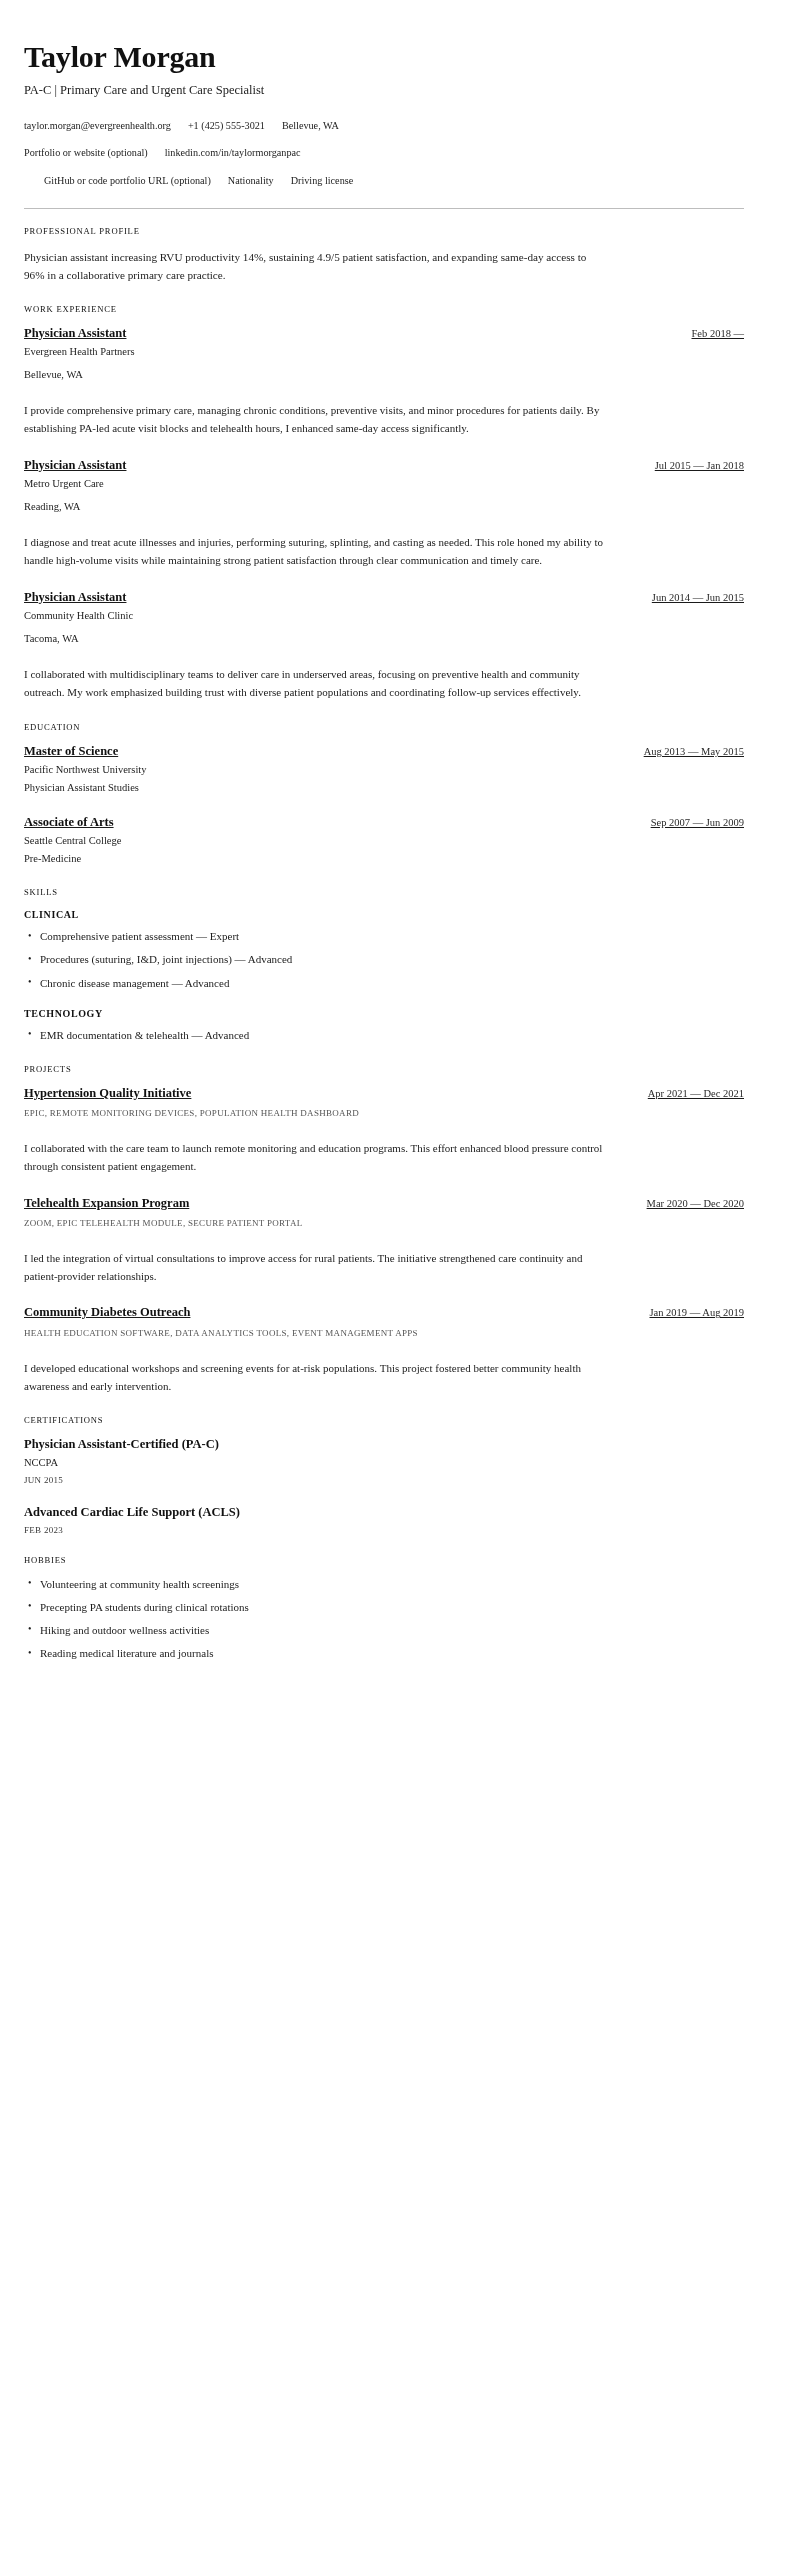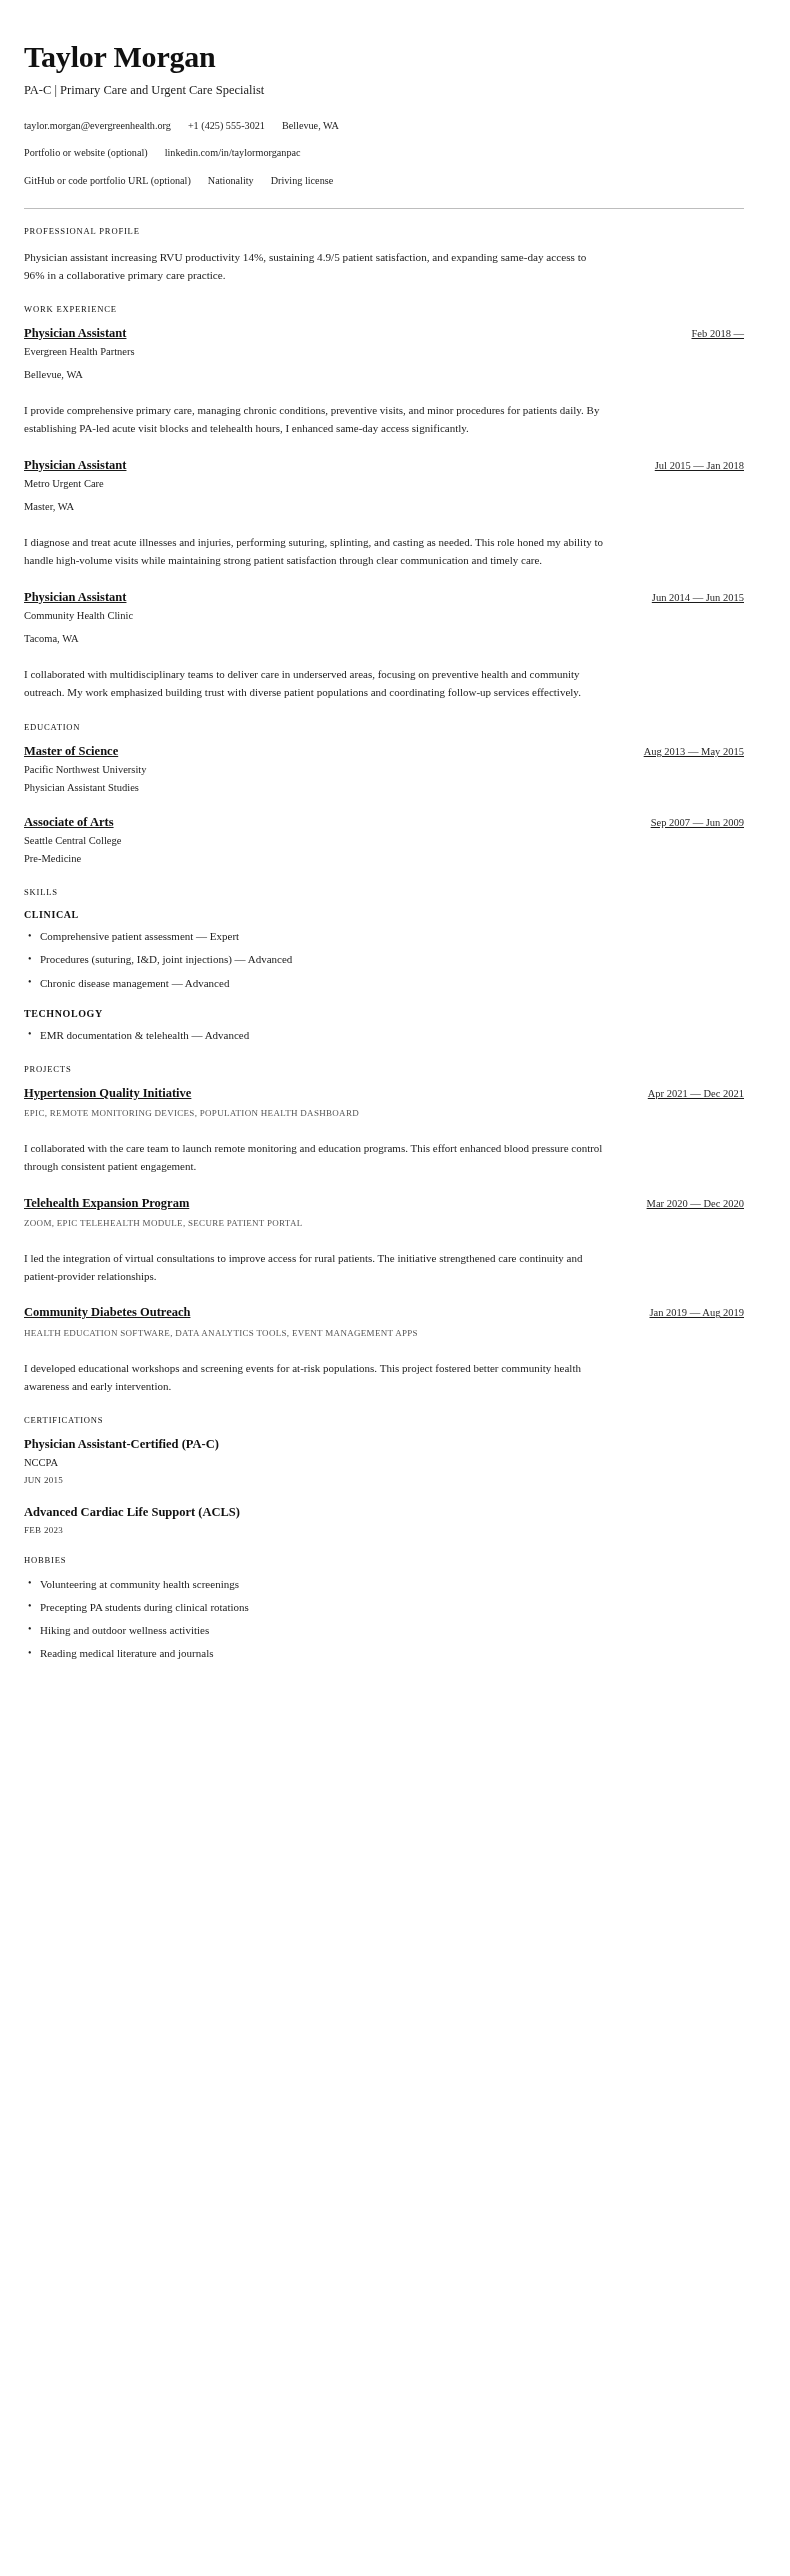--- a/index.html
+++ b/index.html
@@ -38,21 +38,21 @@
     color: #1c1c1c;
   }
   .contact-line {
     font-size: 10.2px;
     line-height: 1.5;
     margin-bottom: 12px;
     color: #222222;
     display: flex;
     flex-wrap: wrap;
   }
-  .contact-line:last-child { margin-bottom: 0; }
+  .contact-line:last-child { margin-bottom: 0; margin-left: 20px; }
   .contact-item { margin-right: 17px; white-space: nowrap; }
   .contact-item:last-child { margin-right: 0; }
 
   .rule {
     border: none;
     border-top: 0.7px solid #bdbdbd;
     margin: 20px 0 17px 0;
     height: 0;
   }
 
@@ -211,21 +211,21 @@
           <div class="entry-org">Evergreen Health Partners</div>
           <div class="entry-sub">Bellevue, WA</div>
           <div class="entry-desc">I provide comprehensive primary care, managing chronic conditions, preventive visits, and minor procedures for patients daily. By establishing PA-led acute visit blocks and telehealth hours, I enhanced same-day access significantly.</div>
         </div>
         <div class="entry">
           <div class="entry-head">
             <div class="entry-title">Physician Assistant</div>
             <div class="entry-dates">Jul 2015 — Jan 2018</div>
           </div>
           <div class="entry-org">Metro Urgent Care</div>
-          <div class="entry-sub">Master, WA</div>
+          <div class="entry-sub">Reading, WA</div>
           <div class="entry-desc">I diagnose and treat acute illnesses and injuries, performing suturing, splinting, and casting as needed. This role honed my ability to handle high-volume visits while maintaining strong patient satisfaction through clear communication and timely care.</div>
         </div>
         <div class="entry">
           <div class="entry-head">
             <div class="entry-title">Physician Assistant</div>
             <div class="entry-dates">Jun 2014 — Jun 2015</div>
           </div>
           <div class="entry-org">Community Health Clinic</div>
           <div class="entry-sub">Tacoma, WA</div>
           <div class="entry-desc">I collaborated with multidisciplinary teams to deliver care in underserved areas, focusing on preventive health and community outreach. My work emphasized building trust with diverse patient populations and coordinating follow-up services effectively.</div>

